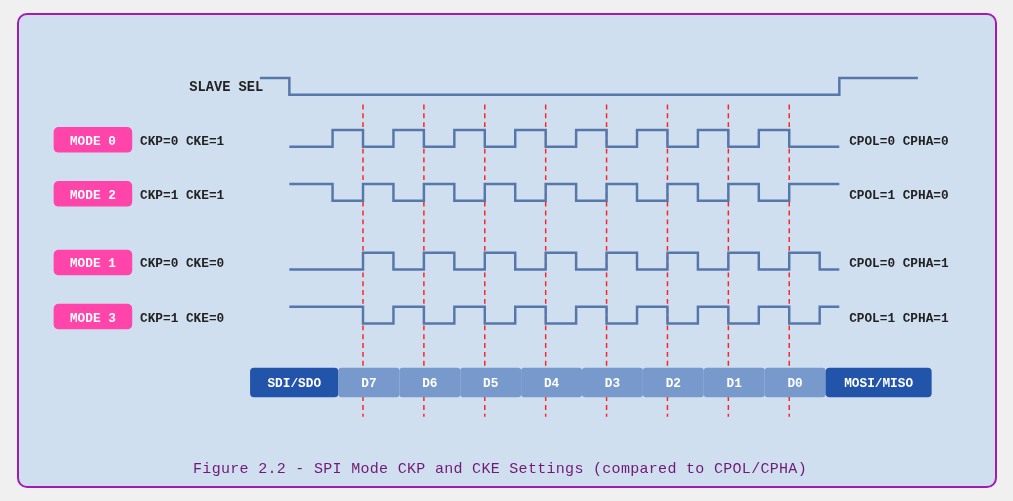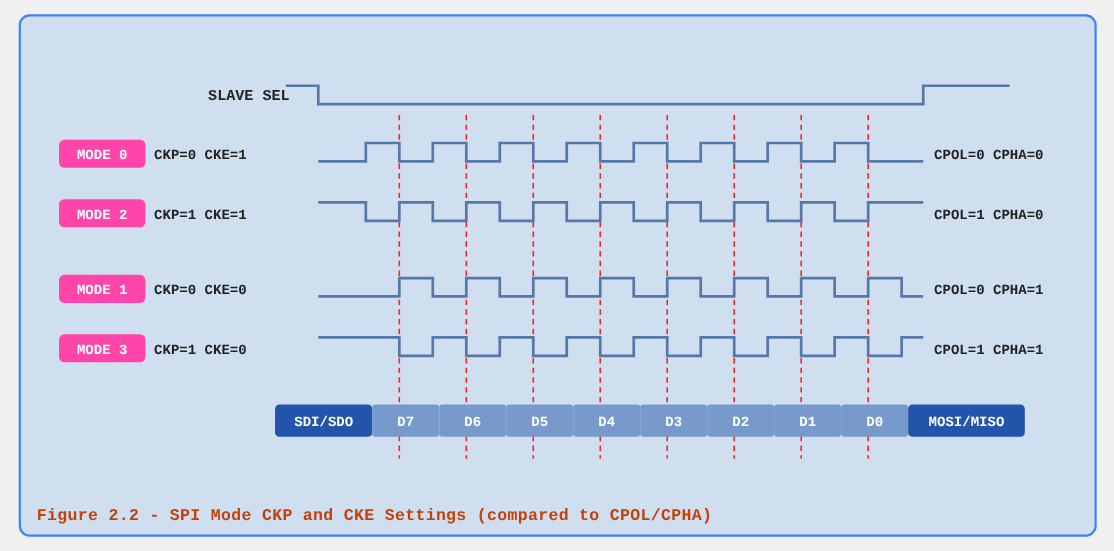--- a/index.html
+++ b/index.html
@@ -9,39 +9,40 @@
       width: 1013px;
       height: 501px;
       display: flex;
       align-items: center;
       justify-content: center;
     }
     .outer {
       width: 980px;
       height: 475px;
       background: #d0dff0;
-      border: 2px solid #3b82f6;
+      border: 2px solid #a21caf;
       border-radius: 10px;
       display: flex;
       flex-direction: column;
+      align-items: center;
       padding: 10px 28px 8px 15px;
     }
     .diagram-area {
       width: 100%;
       flex: 1;
       position: relative;
     }
     svg.diagram {
       width: 100%;
       height: 100%;
     }
     .caption {
       font-size: 15px;
-      font-weight: bold;
-      color: #c2410c;
+      font-weight: normal;
+      color: #701a75;
       margin-top: 6px;
       letter-spacing: 0.02em;
     }
   </style>
 </head>
 <body>
 
 <div class="outer">
   <div class="diagram-area">
     <svg class="diagram" viewBox="0 0 950 400">

